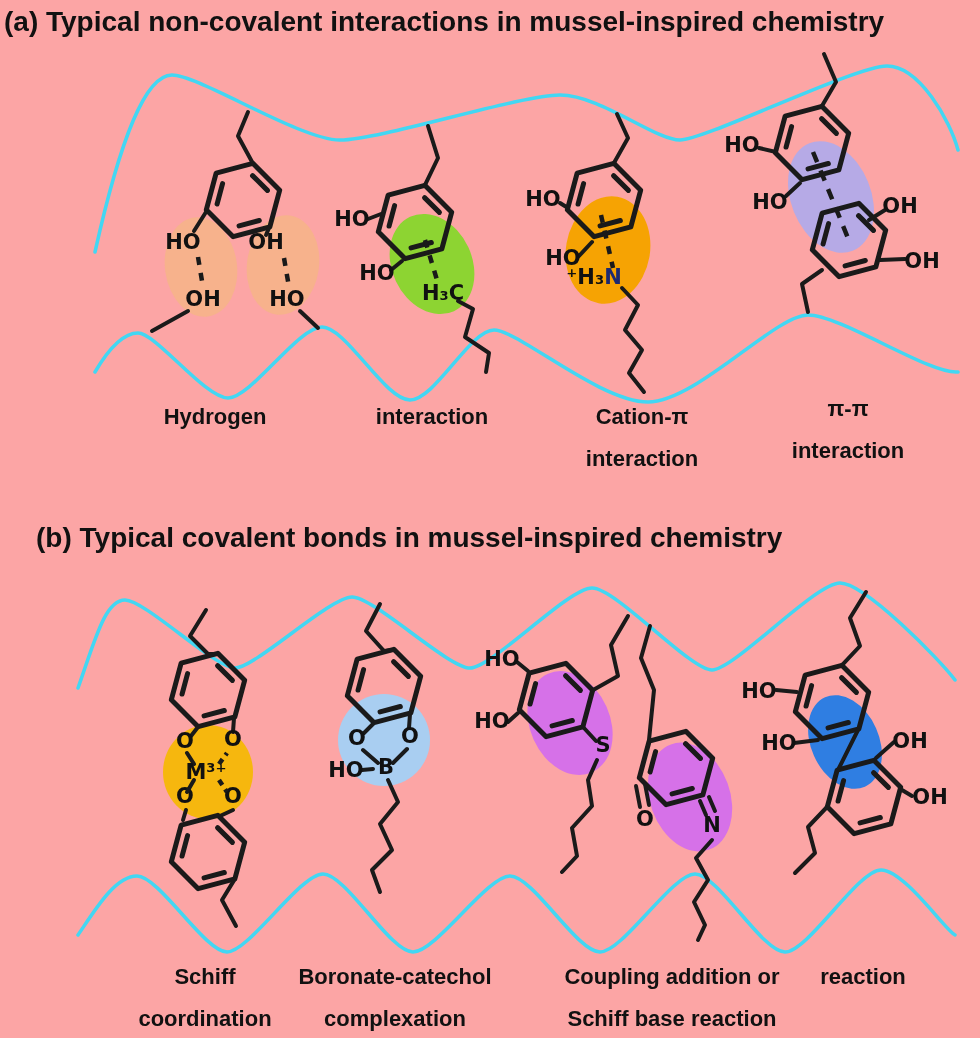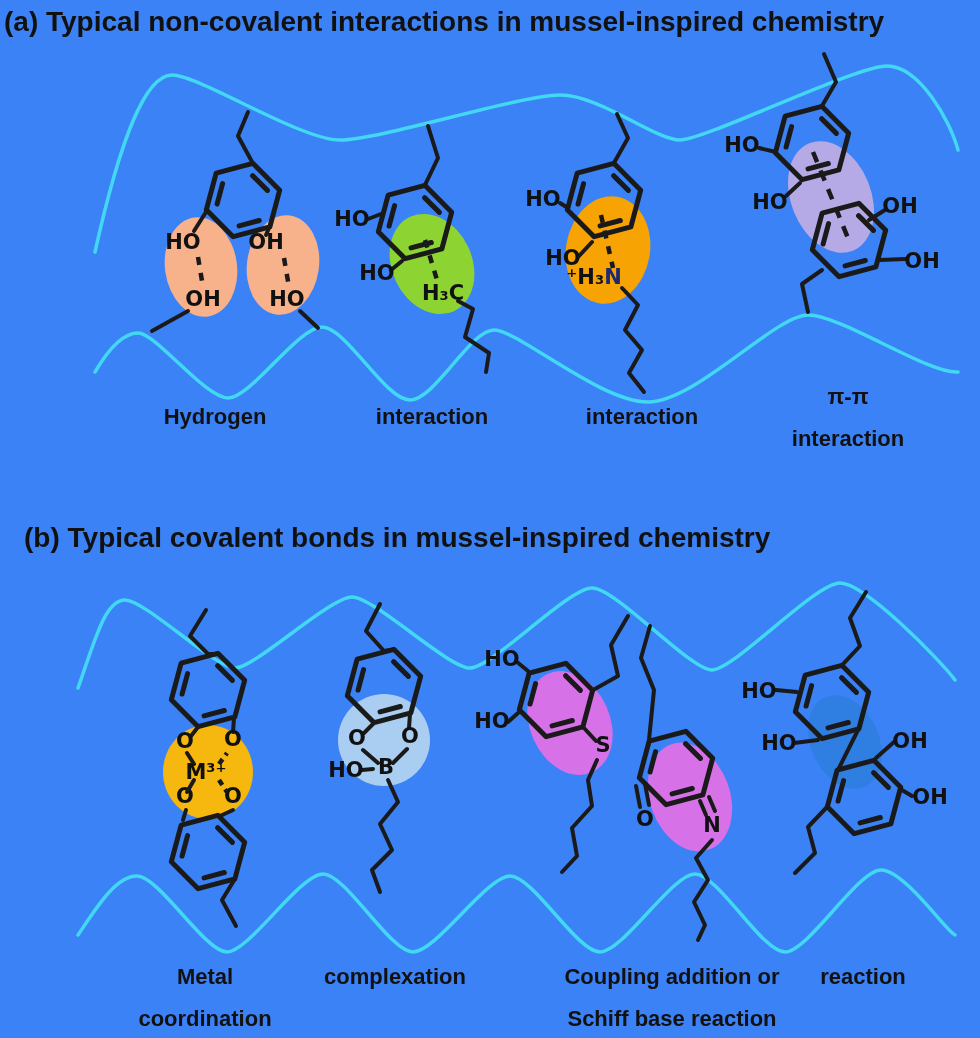--- a/index.html
+++ b/index.html
@@ -1,37 +1,37 @@
 <!DOCTYPE html>
 <html><head>
 <meta charset="utf-8">
 <style>
   html,body{margin:0;padding:0;background:#ffffff;}
-  #canvas{position:relative;width:980px;height:1038px;background:#3b82f6;overflow:hidden;
+  #canvas{position:relative;width:980px;height:1038px;background:#fca5a5;overflow:hidden;
           font-family:"Liberation Sans",sans-serif;}
   .sec-title{position:absolute;font-weight:bold;font-size:28px;color:#111;white-space:nowrap;
              letter-spacing:0px;}
   .caption{position:absolute;text-align:center;font-weight:bold;font-size:22px;color:#111;line-height:42px;}
   .caption .cap-line{display:block;white-space:nowrap;}
   svg{position:absolute;left:0;top:0;}
   .wave{fill:none;stroke-width:3.5px;stroke-linecap:round;}
   .ring{stroke:#1a1a1a;stroke-width:5px;fill:none;stroke-linejoin:round;stroke-linecap:round;}
   .bond{stroke:#1a1a1a;stroke-width:4px;fill:none;stroke-linecap:round;stroke-linejoin:round;}
   .dashb{stroke:#1a1a1a;stroke-width:4.5px;fill:none;stroke-dasharray:8 8;stroke-linecap:butt;}
   .atom{font-family:"DejaVu Sans","Liberation Sans",sans-serif;font-weight:bold;font-size:21px;
         fill:#111;text-anchor:middle;}
   .hilite{stroke:none;}
 </style>
 </head>
 <body>
 
 <div id="canvas">
 
   <div class="sec-title" style="left:4px;top:6px;">(a) Typical non-covalent interactions in mussel-inspired chemistry</div>
-  <div class="sec-title" style="left:24px;top:522px;">(b) Typical covalent bonds in mussel-inspired chemistry</div>
+  <div class="sec-title" style="left:36px;top:522px;">(b) Typical covalent bonds in mussel-inspired chemistry</div>
 
   <svg width="980" height="1038" viewBox="0 0 980 1038">
     <defs>
       <g id="benzene-ring-template">
         <path d="M0,-38 L32.9,-19 L32.9,19 L0,38 L-32.9,19 L-32.9,-19 Z"></path>
         <path d="M2.9,-26 L21.1,-15.6 M21.1,15.6 L2.9,26 M-24,10.6 L-24,-10.6"></path>
       </g>
     </defs>
 
     <path class="wave" d="M95,252 C120,140 145,75 172,75 S300,140 340,140 S520,95 560,95 S655,140 680,140 S855,66 887,66 S950,120 958,150" stroke="#42d7f3"></path>
@@ -180,32 +180,34 @@
     </g>
   </svg>
 
   <div class="caption" style="left:85px;top:396px;width:260px;">
     <span class="cap-line">Hydrogen</span>
   </div>
   <div class="caption" style="left:302px;top:396px;width:260px;">
     <span class="cap-line">interaction</span>
   </div>
   <div class="caption" style="left:512px;top:396px;width:260px;">
+    <span class="cap-line">Cation-π</span>
     <span class="cap-line">interaction</span>
   </div>
-  <div class="caption" style="left:718px;top:376px;width:260px;">
+  <div class="caption" style="left:718px;top:388px;width:260px;">
     <span class="cap-line">π-π</span>
     <span class="cap-line">interaction</span>
   </div>
 
   <div class="caption" style="left:75px;top:956px;width:260px;">
-    <span class="cap-line">Metal</span>
+    <span class="cap-line">Schiff</span>
     <span class="cap-line">coordination</span>
   </div>
   <div class="caption" style="left:255px;top:956px;width:280px;">
+    <span class="cap-line">Boronate-catechol</span>
     <span class="cap-line">complexation</span>
   </div>
   <div class="caption" style="left:532px;top:956px;width:280px;">
     <span class="cap-line">Coupling addition or</span>
     <span class="cap-line">Schiff base reaction</span>
   </div>
   <div class="caption" style="left:763px;top:956px;width:200px;">
     <span class="cap-line">reaction</span>
   </div>
 

